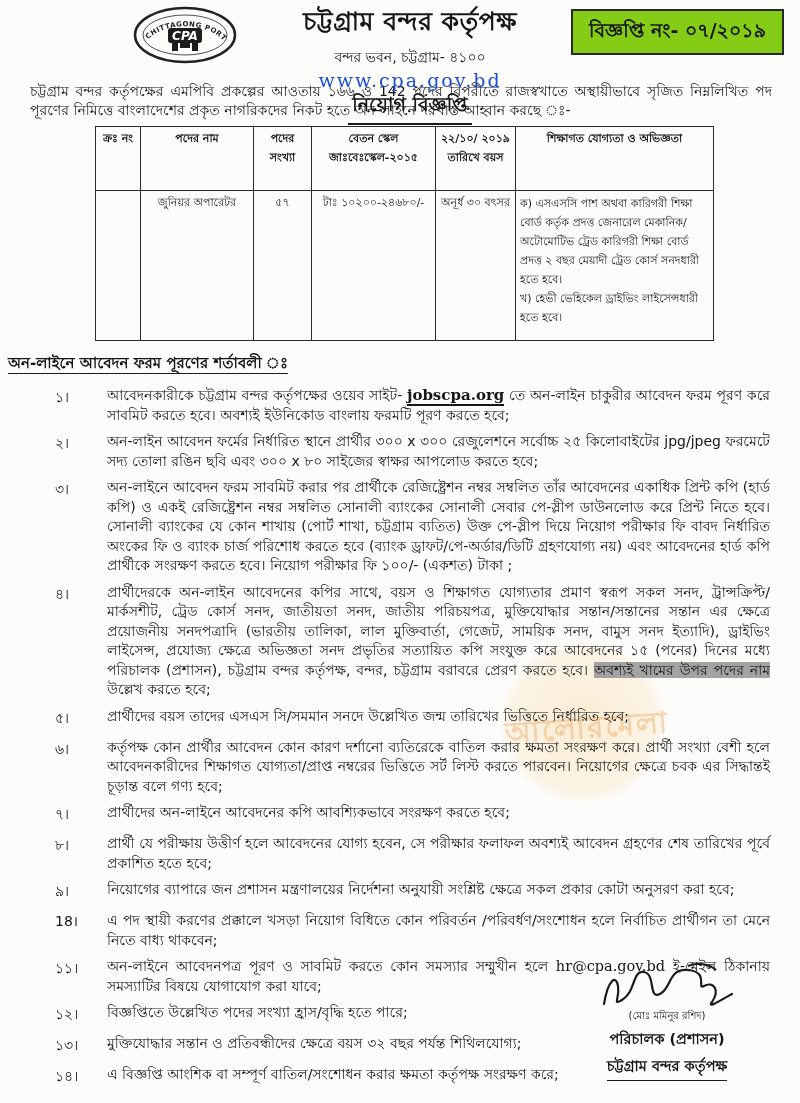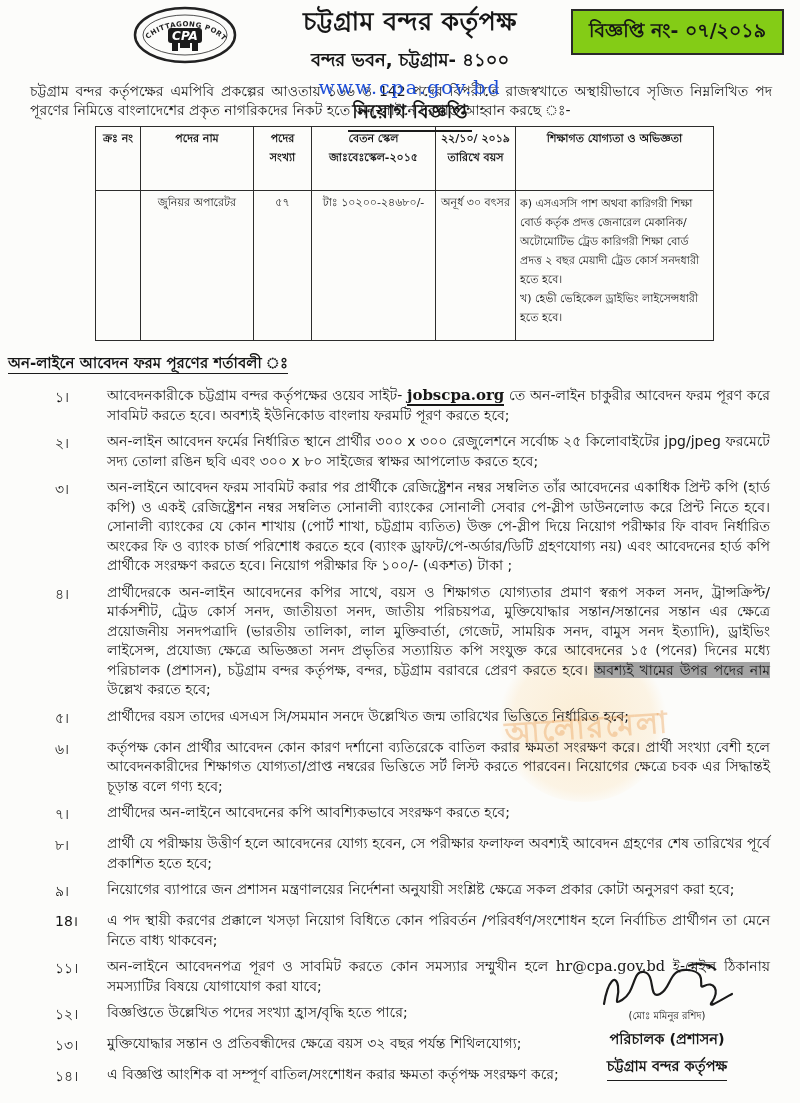--- a/index.html
+++ b/index.html
@@ -7,21 +7,21 @@
   .page {
     position:relative; width:800px; height:1103px; margin:0 auto;
     background:#fcfcfa; color:#161616; overflow:hidden;
     font-family:"DejaVu Sans","Liberation Sans",sans-serif;
   }
   
   .header { position:relative; height:78px; }
   .logo { position:absolute; left:130px; top:4px; width:110px; height:62px; }
   .head-center { position:absolute; left:250px; top:2px; width:320px; text-align:center; }
   .org-name { font-size:25px; font-weight:bold; letter-spacing:0.5px; }
-  .org-address { font-size:18px; font-weight:bold; margin-top:1px; }
+  .org-address { font-size:14px; font-weight:normal; margin-top:1px; }
   .org-site { font-size:19px; color:#1d4ed8; letter-spacing:2px;
               font-family:"DejaVu Serif","Liberation Serif",serif; line-height:20px; }
   .doc-title { display:inline-block; font-size:19px; font-weight:bold;
                border-bottom:2px solid #1b1b1b; padding:0 4px 1px; margin-top:0px; }
   .notice-box { position:absolute; right:16px; top:9px; border:2px solid #2a2a2a;
                 padding:5px 16px; font-size:19px; font-weight:bold; background:#84cc16; }
   
   .intro { margin:4px 28px 6px 30px; font-size:14px; line-height:19px; text-align:justify; }
   
   table.post-table { border-collapse:collapse; margin-left:95px; table-layout:fixed; }

